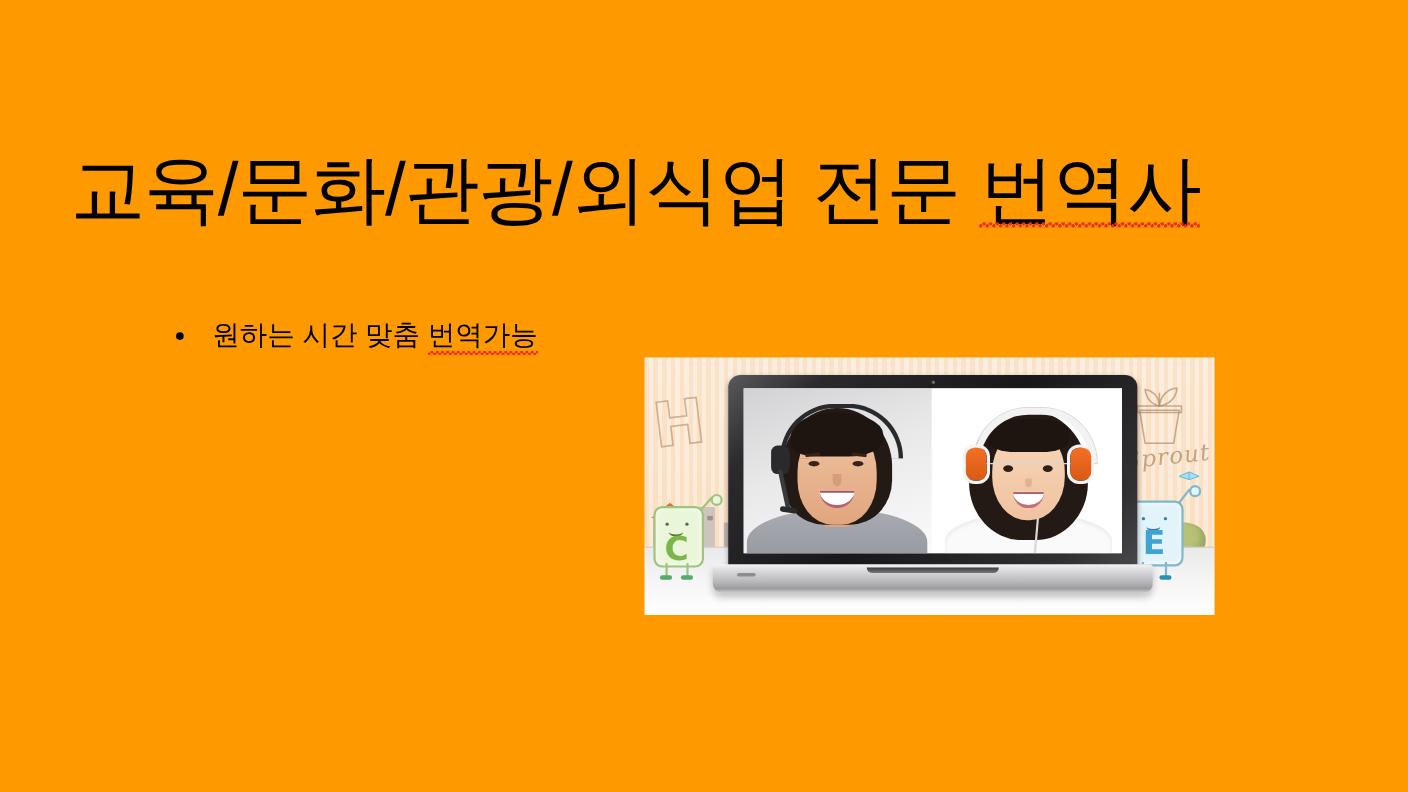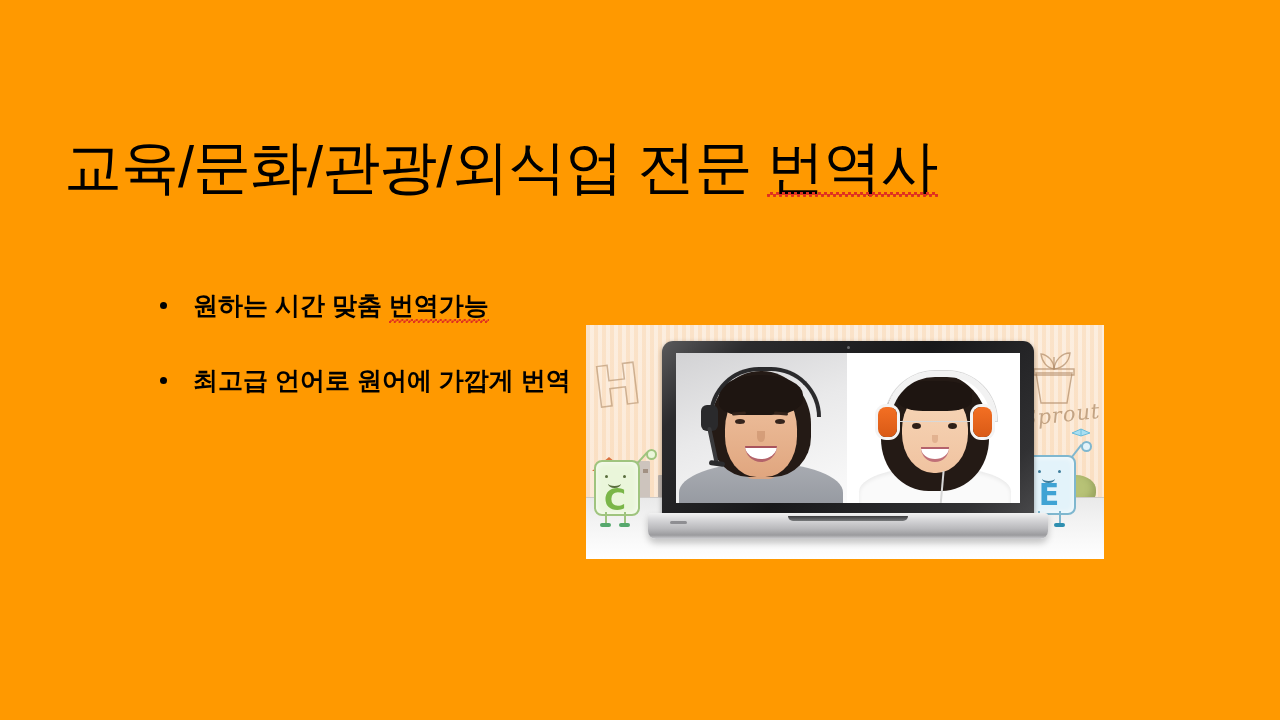--- a/index.html
+++ b/index.html
@@ -21,21 +21,21 @@
     background: #FF9900;
     overflow: hidden;
   }
 
   
   .slide-title {
     position: absolute;
     left: 64px;
     top: 118px;
     width: 1170px;
-    font-size: 58px;
+    font-size: 68px;
     line-height: 1.0;
     color: #000000;
     font-weight: 400;
     white-space: nowrap;
     letter-spacing: -1px;
     margin-top: 20px;
   }
   .spell-error {
     position: relative;
     display: inline-block;
@@ -65,21 +65,20 @@
 
   
   .bullet-list {
     position: absolute;
     left: 156px;
     top: 288px;
     width: 430px;
     margin: 0;
     padding: 0;
     list-style: none;
-    font-weight: bold;
   }
   .bullet-item {
     position: relative;
     height: 75px;
     padding-left: 37px;
     font-size: 25px;
     line-height: 34px;
     color: #000000;
     white-space: nowrap;
   }
@@ -623,23 +622,20 @@
 
   <h1 class="slide-title"><span>교육/문화/관광/외식업 전문 </span><span class="spell-error">번역사</span></h1>
 
   <ul class="bullet-list">
 
     <li class="bullet-item">
       <span class="bullet-dot"></span><span>원하는 시간 맞춤 </span><span class="spell-error small">번역가능</span>
     </li>
 
 
-    <li class="bullet-item">
-      <span class="bullet-dot"></span><span>최고급 언어로 원어에 가깝게 번역</span>
-    </li>
 
   </ul>
 
   <div class="picture">
 
     <div class="wallpaper"></div>
 
     <div class="doodle-h">H</div>
 
     <div class="doodle-pot">

